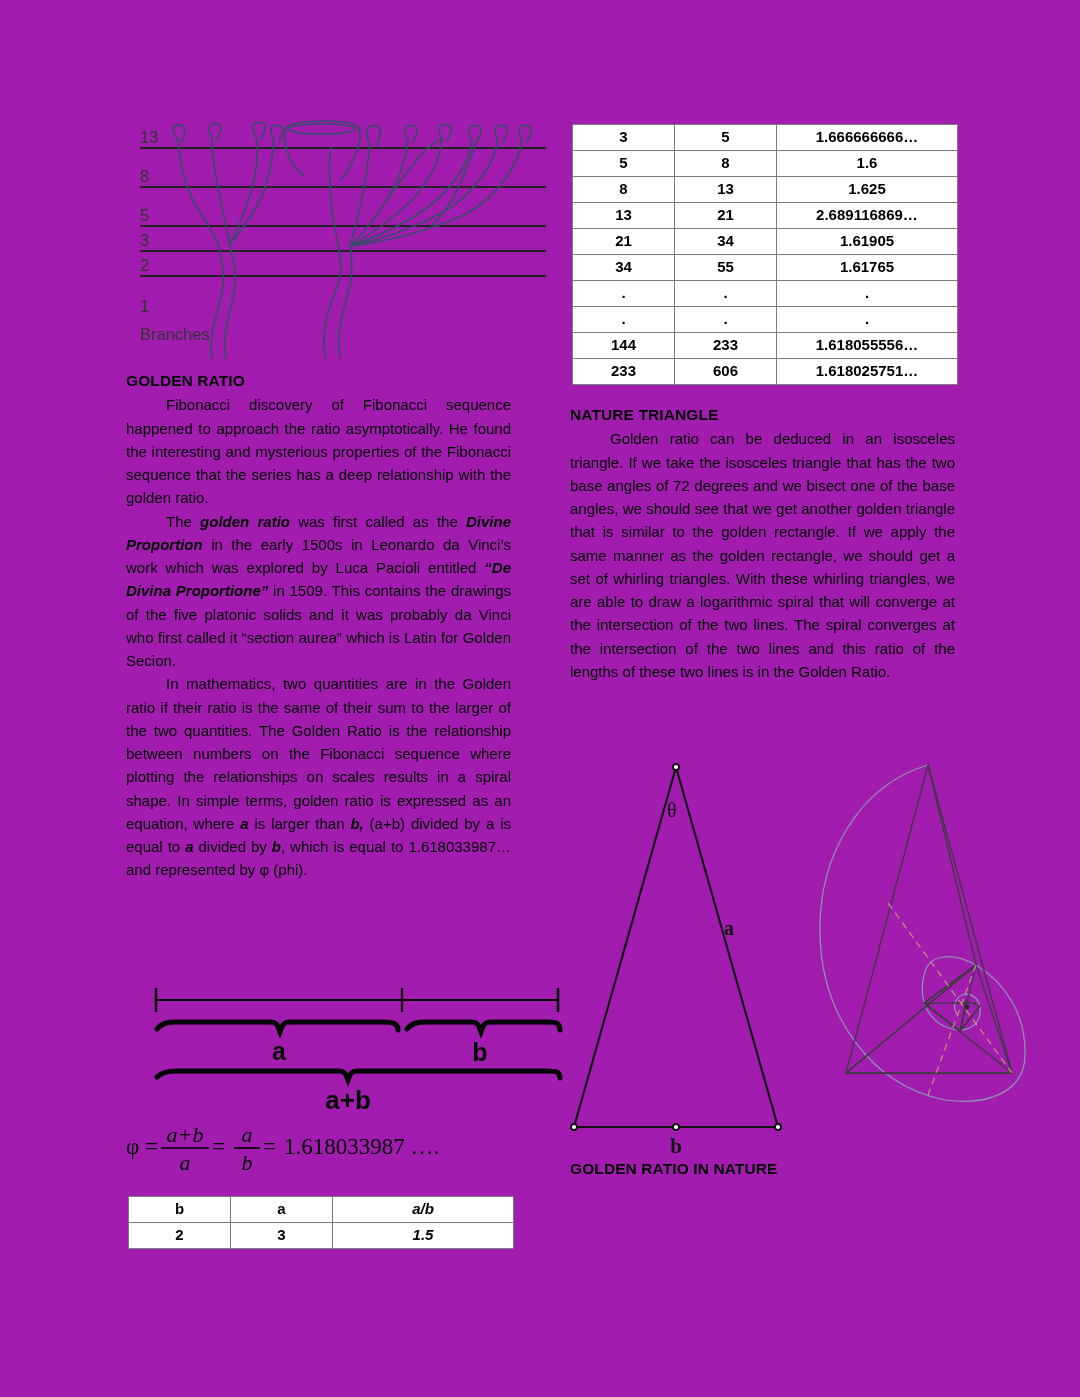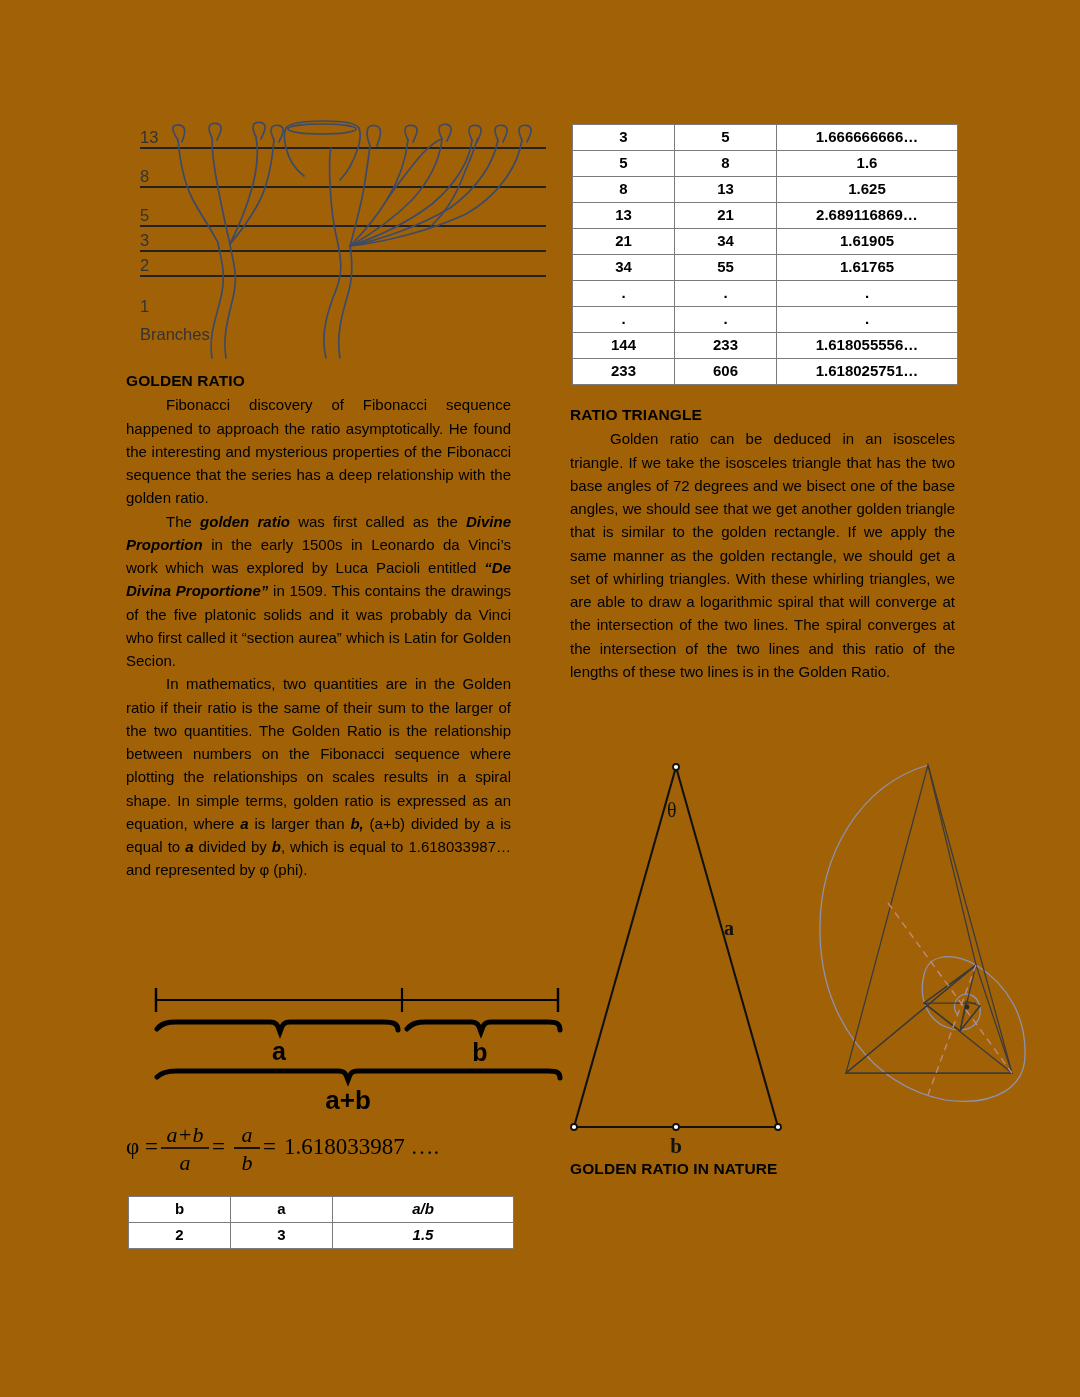--- a/index.html
+++ b/index.html
@@ -9,21 +9,21 @@
     background: #ffffff;
   }
   body {
     font-family: "Liberation Sans", sans-serif;
     color: #000000;
   }
   #page {
     position: relative;
     width: 1080px;
     height: 1397px;
-    background: #a16207;
+    background: #a21caf;
     overflow: hidden;
   }
 
   
   .col-left {
     position: absolute;
     left: 126px;
     top: 118px;
     width: 385px;
   }
@@ -309,21 +309,21 @@
       </tr>
       <tr>
         <td class="c1">2</td>
         <td class="c2">3</td>
         <td class="c3">1.5</td>
       </tr>
     </tbody>
   </table>
 
   <div class="col-right" style="top:404px;">
-    <h2 class="heading">RATIO TRIANGLE</h2>
+    <h2 class="heading">NATURE TRIANGLE</h2>
     <p class="para">Golden ratio can be deduced in an isosceles  triangle. If we take the isosceles triangle that has the two base angles of  72 degrees and we bisect one of the base angles, we should see that we get another golden triangle that is similar to the golden rectangle. If we apply the same manner as the golden rectangle, we should get a set of whirling triangles.  With these whirling triangles, we are able to draw a logarithmic spiral that will converge at the intersection of the two lines. The spiral converges at the intersection of the two lines and this ratio of the lengths of these two lines is in the Golden Ratio.</p>
   </div>
 
   <div id="triangle-figure">
     <svg class="fig-svg" width="235" height="405" viewBox="0 0 235 405" xmlns="http://www.w3.org/2000/svg">
       <g stroke="#111111" stroke-width="2.1" fill="none">
         <path d="M110 12 L 8 372 L 212 372 Z"></path>
       </g>
       <g fill="#ffffff" stroke="#111111" stroke-width="1.8">
         <circle cx="110" cy="12" r="3"></circle>

